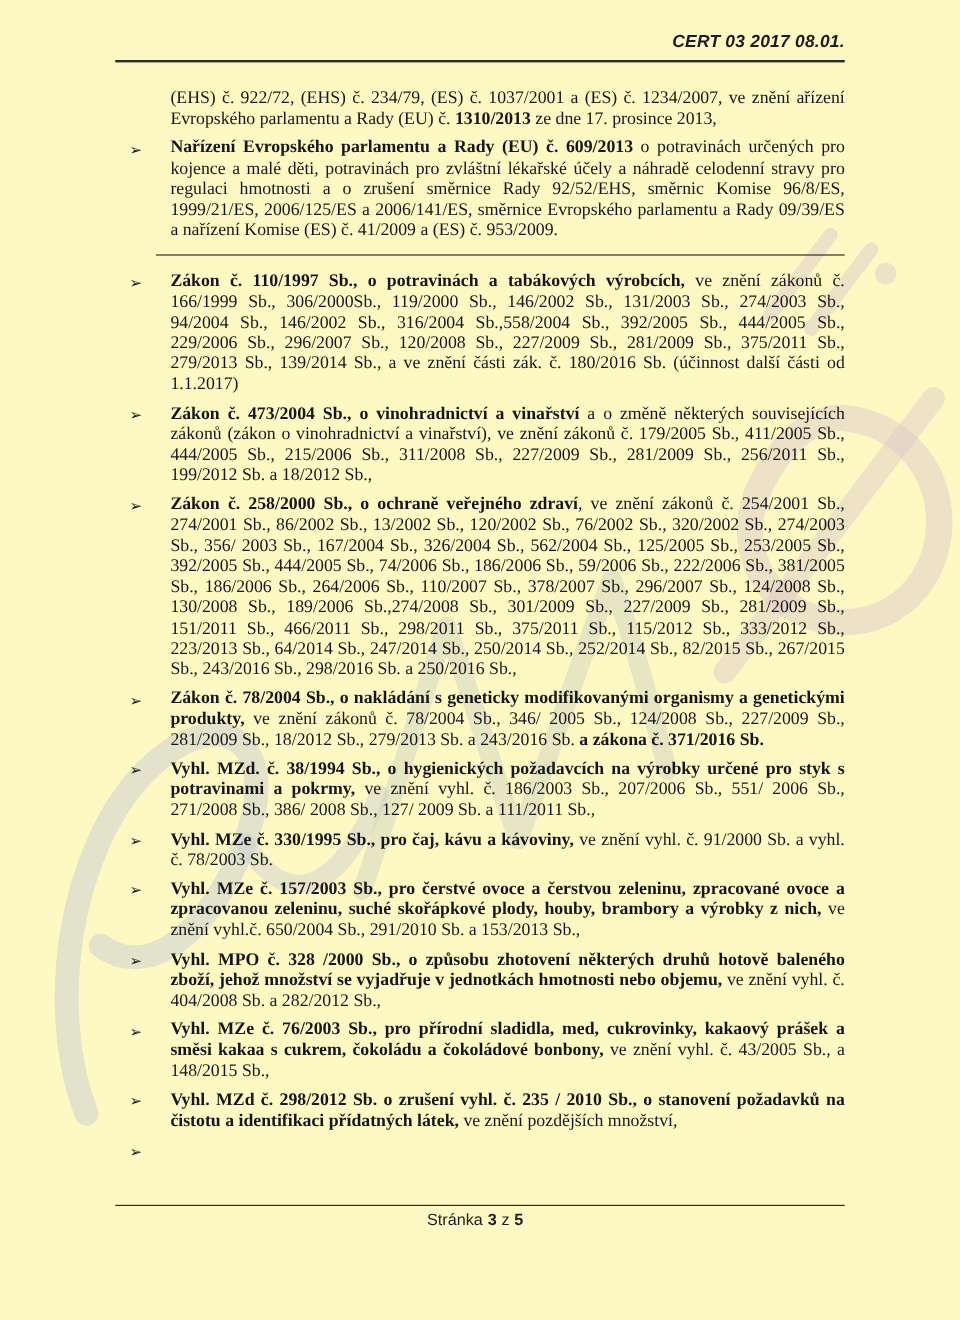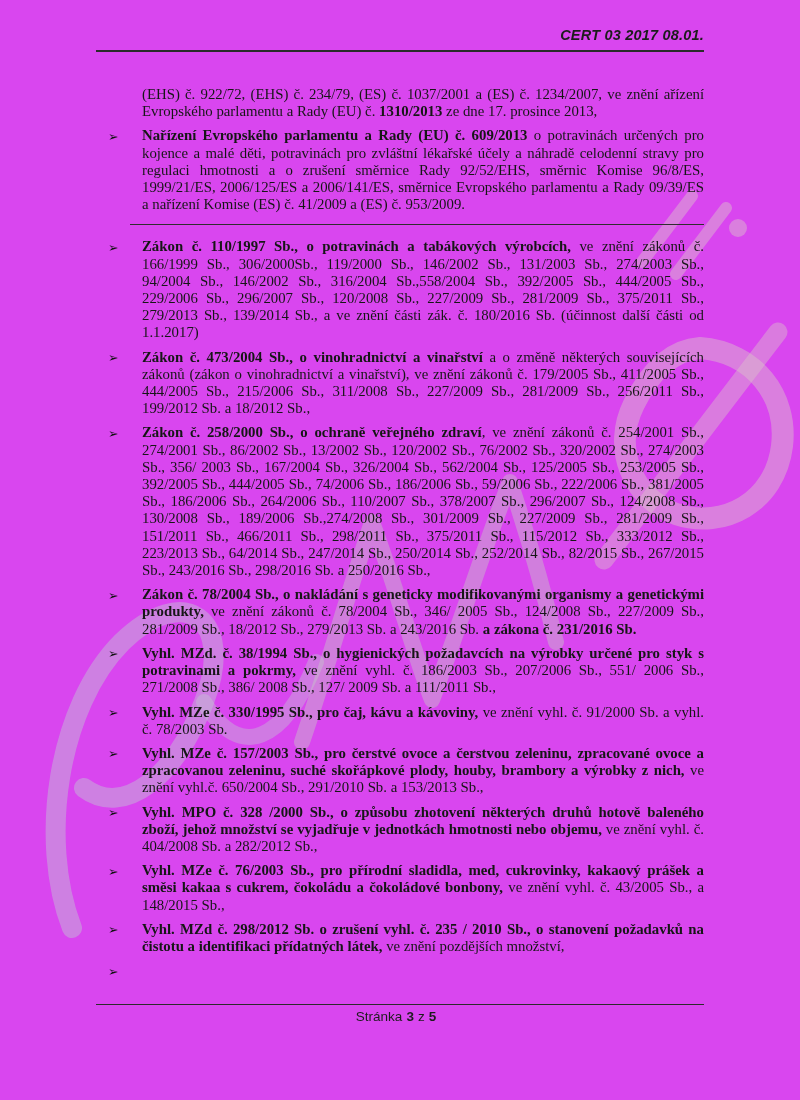--- a/index.html
+++ b/index.html
@@ -1,37 +1,37 @@
 <!DOCTYPE html>
 <html><head>
 <meta charset="utf-8">
 <style>
   html,body{margin:0;padding:0;background:#9e9e9e;}
   .page{
     position:relative;
     width:800px;height:1100px;
     margin:0 auto;
-    background:#d946ef;
+    background:#fef9c3;
     font-family:"Liberation Serif","DejaVu Serif",serif;
     color:#161616;
     overflow:hidden;
   }
   .wm{position:absolute;left:0;top:0;width:800px;height:1100px;z-index:0;pointer-events:none;}
   .doc-code{
     position:absolute;top:27px;right:96px;z-index:2;
     font-family:"Liberation Sans","DejaVu Sans",sans-serif;
     font-style:italic;font-weight:600;font-size:14.5px;color:#1c1c1c;
     letter-spacing:.2px;
   }
   .header-rule{
     position:absolute;top:50px;left:96px;width:608px;z-index:2;
     border-top:2px solid #2b2b2b;
   }
   .content{
-    position:absolute;top:86px;left:96px;width:608px;z-index:1;
+    position:absolute;top:74px;left:96px;width:608px;z-index:1;
     font-size:14.8px;line-height:17.2px;
     text-align:justify;
   }
   .para{position:relative;padding-left:46px;margin-bottom:7px;}
   .para .bullet{
     position:absolute;left:12px;top:0.5px;
     font-size:12.5px;color:#111;
     font-family:"DejaVu Sans",sans-serif;
   }
   .para .b{font-weight:bold;}
@@ -73,21 +73,21 @@
   <div class="doc-code">CERT 03 2017 08.01.</div>
   <div class="header-rule"></div>
 
   <div class="content">
       <div class="para"><span><span>(EHS) č. 922/72, (EHS) č. 234/79, (ES) č. 1037/2001 a (ES) č. 1234/2007, ve znění ařízení Evropského parlamentu a Rady (EU) č. </span><span class="b">1310/2013</span><span> ze dne 17. prosince 2013,</span></span></div>
       <div class="para"><span class="bullet">➢</span><span><span class="b">Nařízení Evropského parlamentu a Rady (EU) č. 609/2013</span><span> o potravinách určených pro kojence a malé děti, potravinách pro zvláštní lékařské účely a náhradě celodenní stravy pro regulaci hmotnosti a o zrušení směrnice Rady 92/52/EHS, směrnic Komise 96/8/ES, 1999/21/ES, 2006/125/ES a 2006/141/ES, směrnice Evropského parlamentu a Rady 09/39/ES a nařízení Komise (ES) č. 41/2009 a (ES) č. 953/2009.</span></span></div>
       <div class="divider"></div>
       <div class="para"><span class="bullet">➢</span><span><span class="b">Zákon č. 110/1997 Sb., o potravinách a tabákových výrobcích,</span><span> ve znění zákonů č. 166/1999 Sb., 306/2000Sb., 119/2000 Sb., 146/2002 Sb., 131/2003 Sb., 274/2003 Sb., 94/2004 Sb., 146/2002 Sb., 316/2004 Sb.,558/2004 Sb., 392/2005 Sb., 444/2005 Sb., 229/2006 Sb., 296/2007 Sb., 120/2008 Sb., 227/2009 Sb., 281/2009 Sb., 375/2011 Sb., 279/2013 Sb., 139/2014 Sb., a ve znění části zák. č. 180/2016 Sb. (účinnost další části od 1.1.2017)</span></span></div>
       <div class="para"><span class="bullet">➢</span><span><span class="b">Zákon č. 473/2004 Sb., o vinohradnictví a vinařství</span><span> a o změně některých souvisejících zákonů (zákon o vinohradnictví a vinařství), ve znění zákonů č. 179/2005 Sb., 411/2005 Sb., 444/2005 Sb., 215/2006 Sb., 311/2008 Sb., 227/2009 Sb., 281/2009 Sb., 256/2011 Sb., 199/2012 Sb. a 18/2012 Sb.,</span></span></div>
       <div class="para"><span class="bullet">➢</span><span><span class="b">Zákon č. 258/2000 Sb., o ochraně veřejného zdraví</span><span>, ve znění zákonů č. 254/2001 Sb., 274/2001 Sb., 86/2002 Sb., 13/2002 Sb., 120/2002 Sb., 76/2002 Sb., 320/2002 Sb., 274/2003 Sb., 356/ 2003 Sb., 167/2004 Sb., 326/2004 Sb., 562/2004 Sb., 125/2005 Sb., 253/2005 Sb., 392/2005 Sb., 444/2005 Sb., 74/2006 Sb., 186/2006 Sb., 59/2006 Sb., 222/2006 Sb., 381/2005 Sb., 186/2006 Sb., 264/2006 Sb., 110/2007 Sb., 378/2007 Sb., 296/2007 Sb., 124/2008 Sb., 130/2008 Sb., 189/2006 Sb.,274/2008 Sb., 301/2009 Sb., 227/2009 Sb., 281/2009 Sb., 151/2011 Sb., 466/2011 Sb., 298/2011 Sb., 375/2011 Sb., 115/2012 Sb., 333/2012 Sb., 223/2013 Sb., 64/2014 Sb., 247/2014 Sb., 250/2014 Sb., 252/2014 Sb., 82/2015 Sb., 267/2015 Sb., 243/2016 Sb., 298/2016 Sb. a 250/2016 Sb.,</span></span></div>
-      <div class="para"><span class="bullet">➢</span><span><span class="b">Zákon č. 78/2004 Sb., o nakládání s geneticky modifikovanými organismy a genetickými produkty,</span><span> ve znění zákonů č. 78/2004 Sb., 346/ 2005 Sb., 124/2008 Sb., 227/2009 Sb., 281/2009 Sb., 18/2012 Sb., 279/2013 Sb. a 243/2016 Sb.</span><span class="b"> a zákona č. 231/2016 Sb.</span></span></div>
+      <div class="para"><span class="bullet">➢</span><span><span class="b">Zákon č. 78/2004 Sb., o nakládání s geneticky modifikovanými organismy a genetickými produkty,</span><span> ve znění zákonů č. 78/2004 Sb., 346/ 2005 Sb., 124/2008 Sb., 227/2009 Sb., 281/2009 Sb., 18/2012 Sb., 279/2013 Sb. a 243/2016 Sb.</span><span class="b"> a zákona č. 371/2016 Sb.</span></span></div>
       <div class="para"><span class="bullet">➢</span><span><span class="b">Vyhl. MZd. č. 38/1994 Sb., o hygienických požadavcích na výrobky určené pro styk s potravinami a pokrmy,</span><span> ve znění vyhl. č. 186/2003 Sb., 207/2006 Sb., 551/ 2006 Sb., 271/2008 Sb., 386/ 2008 Sb., 127/ 2009 Sb. a  111/2011 Sb.,</span></span></div>
       <div class="para"><span class="bullet">➢</span><span><span class="b">Vyhl. MZe č. 330/1995 Sb., pro čaj, kávu a kávoviny,</span><span> ve znění vyhl. č. 91/2000 Sb. a vyhl. č. 78/2003 Sb.</span></span></div>
       <div class="para"><span class="bullet">➢</span><span><span class="b">Vyhl. MZe č. 157/2003 Sb., pro čerstvé ovoce a čerstvou zeleninu, zpracované ovoce a zpracovanou zeleninu, suché skořápkové plody, houby, brambory a výrobky z nich,</span><span> ve znění vyhl.č. 650/2004 Sb., 291/2010 Sb. a 153/2013 Sb.,</span></span></div>
       <div class="para"><span class="bullet">➢</span><span><span class="b">Vyhl. MPO č. 328 /2000 Sb., o způsobu zhotovení některých druhů hotově baleného zboží, jehož množství se vyjadřuje v jednotkách hmotnosti nebo objemu,</span><span> ve znění vyhl. č. 404/2008 Sb. a 282/2012 Sb.,</span></span></div>
       <div class="para"><span class="bullet">➢</span><span><span class="b">Vyhl. MZe č. 76/2003 Sb., pro přírodní sladidla, med, cukrovinky, kakaový prášek a směsi kakaa s cukrem, čokoládu a čokoládové bonbony,</span><span> ve znění vyhl. č. 43/2005 Sb., a 148/2015 Sb.,</span></span></div>
       <div class="para"><span class="bullet">➢</span><span><span class="b">Vyhl. MZd č. 298/2012 Sb. o zrušení vyhl. č. 235 / 2010 Sb., o stanovení požadavků na čistotu a identifikaci přídatných látek,</span><span> ve znění pozdějších množství,</span></span></div>
       <div class="para"><span class="bullet">➢</span></div>
     </div>
 
   <div class="footer-rule"></div>

